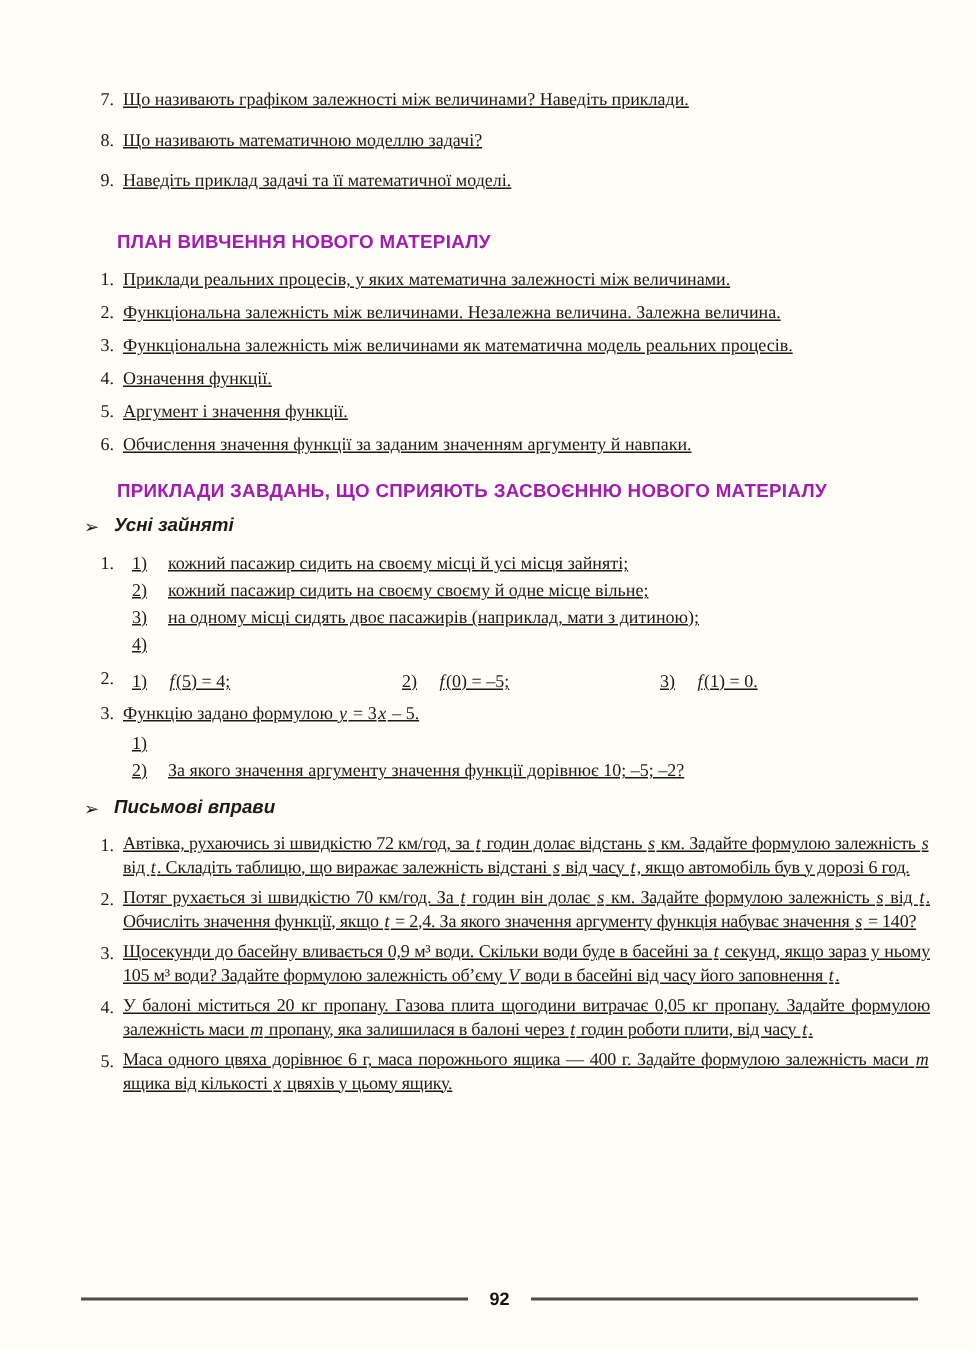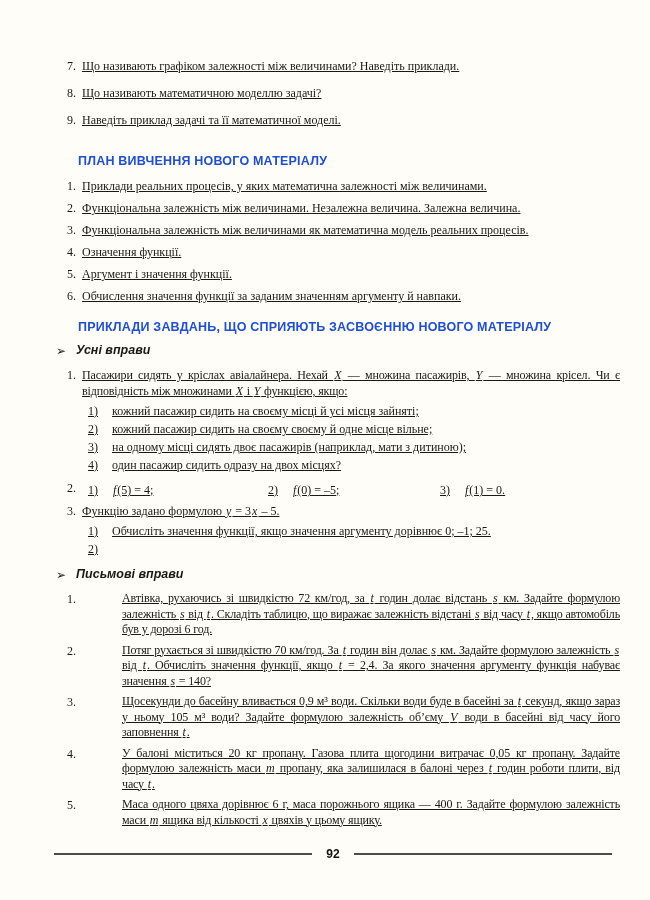--- a/index.html
+++ b/index.html
@@ -18,21 +18,21 @@
   .num { flex:none; width:24px; text-align:right; margin-right:6px; }
   .txt { flex:1;text-decoration:underline; }
   .just { text-align:justify; letter-spacing:-0.15px; }
 
   .review .li { margin-bottom:11px; }
   .plan   .li { margin-bottom:6px; }
 
   h2 {
     font-family:"Liberation Sans","DejaVu Sans",sans-serif;
     font-weight:700; font-size:12.5px; line-height:15px;
-    letter-spacing:0.2px; padding-left:26px; color:#1d4ed8;
+    letter-spacing:0.2px; padding-left:26px; color:#a21caf;
   }
   .h2-plan { margin:26px 0 9px 0; }
   .h2-examples { margin:16px 0 4px 0; }
 
   .subhead {
     display:flex; align-items:center; gap:10px;
     font-family:"Liberation Sans","DejaVu Sans",sans-serif;
     font-weight:700; font-style:italic; font-size:12.5px; line-height:15px;
     padding-left:4px; margin:8px 0 9px 0;
   }
@@ -41,31 +41,31 @@
   .oral .li { margin-bottom:5px; }
   .oral .head-para { margin-bottom:4px; }
   .sub { display:flex; margin-bottom:2px; padding-left:6px; }
   .snum { flex:none; width:18px; margin-right:6px; }
   .formulas { display:flex; padding-left:6px; margin-top:2px; }
   .formula { display:flex; }
   .formula:nth-child(1) { width:180px; }
   .formula:nth-child(2) { width:172px; }
 
   .written .li { margin-bottom:5px; }
-  .written .txt { line-height:15.5px;margin-left:40px; }
+  .written .txt { line-height:15.5px; }
 
   .mv { font-style:italic; padding:0 1px; }
 
   footer {
     position:absolute; left:54px; right:38px; top:842px;
     display:flex; align-items:center;
   }
   .rule { flex:1; height:2px; background:var(--rule); }
   .pagenum {
-    margin:4px 14px; font-family:"Liberation Sans","DejaVu Sans",sans-serif;
+    margin:16px 14px; font-family:"Liberation Sans","DejaVu Sans",sans-serif;
     font-weight:700; font-size:12px; color:#14120c;
   }
 </style>
 </head>
 <body>
 
 <div class="page">
   <div class="content">
 
     <section class="review">
@@ -109,42 +109,40 @@
         <span class="num">6.</span>
         <span class="txt">Обчислення значення функції за заданим значенням аргументу й навпаки.</span>
       </div>
     </section>
 
     <h2 class="h2-examples">ПРИКЛАДИ ЗАВДАНЬ, ЩО СПРИЯЮТЬ ЗАСВОЄННЮ НОВОГО МАТЕРІАЛУ</h2>
 
     <section class="oral">
       <div class="subhead">
         <span class="arrow">➢</span>
-        <span>Усні вправи</span>
+        <span>Усні зайняті</span>
       </div>
 
       <div class="li">
         <span class="num">1.</span>
         <div class="txt">
-          <p class="just head-para">Пасажири сидять у кріслах авіалайнера. Нехай <i class="mv">X</i> — множина пасажирів, <i class="mv">Y</i> — множина крісел. Чи є відповідність між множинами <i class="mv">X</i> і <i class="mv">Y</i> функцією, якщо:</p>
           <div class="sub">
             <span class="snum">1)</span>
             <span class="stxt">кожний пасажир сидить на своєму місці й усі місця зайняті;</span>
           </div>
           <div class="sub">
             <span class="snum">2)</span>
             <span class="stxt">кожний пасажир сидить на своєму своєму й одне місце вільне;</span>
           </div>
           <div class="sub">
             <span class="snum">3)</span>
             <span class="stxt">на одному місці сидять двоє пасажирів (наприклад, мати з дитиною);</span>
           </div>
           <div class="sub">
             <span class="snum">4)</span>
-            <span class="stxt">один пасажир сидить одразу на двох місцях?</span>
           </div>
         </div>
       </div>
 
       <div class="li">
         <span class="num">2.</span>
         <div class="txt">
           <div class="formulas">
             <span class="formula">
               <span class="snum">1)</span>
@@ -161,24 +159,24 @@
           </div>
         </div>
       </div>
 
       <div class="li">
         <span class="num">3.</span>
         <div class="txt">
           <p class="head-para">Функцію задано формулою <i class="mv">y</i> = 3<i class="mv">x</i> – 5.</p>
           <div class="sub">
             <span class="snum">1)</span>
-            <span class="stxt">Обчисліть значення функції, якщо значення аргументу дорівнює 0; –1; 25.</span>
           </div>
           <div class="sub">
             <span class="snum">2)</span>
+            <span class="stxt">За якого значення аргументу значення функції дорівнює 10; –5; –2?</span>
           </div>
         </div>
       </div>
     </section>
 
     <section class="written">
       <div class="subhead">
         <span class="arrow">➢</span>
         <span>Письмові вправи</span>
       </div>

